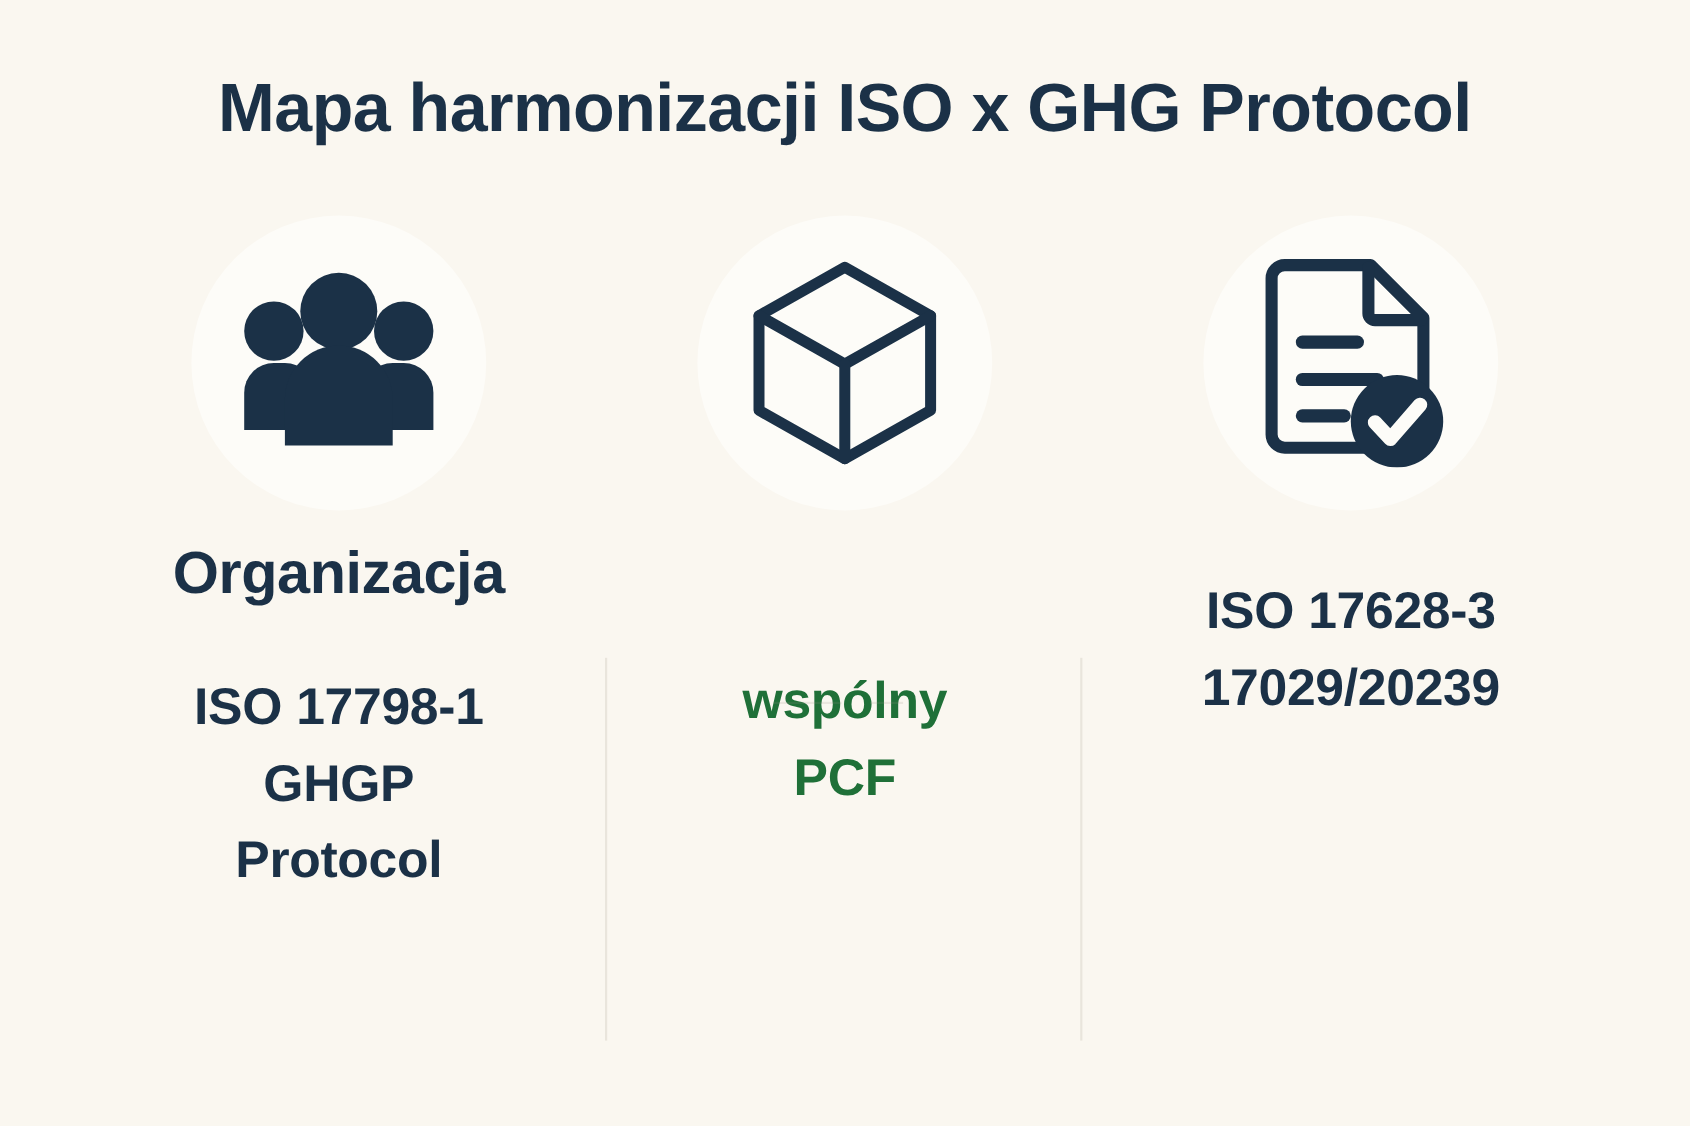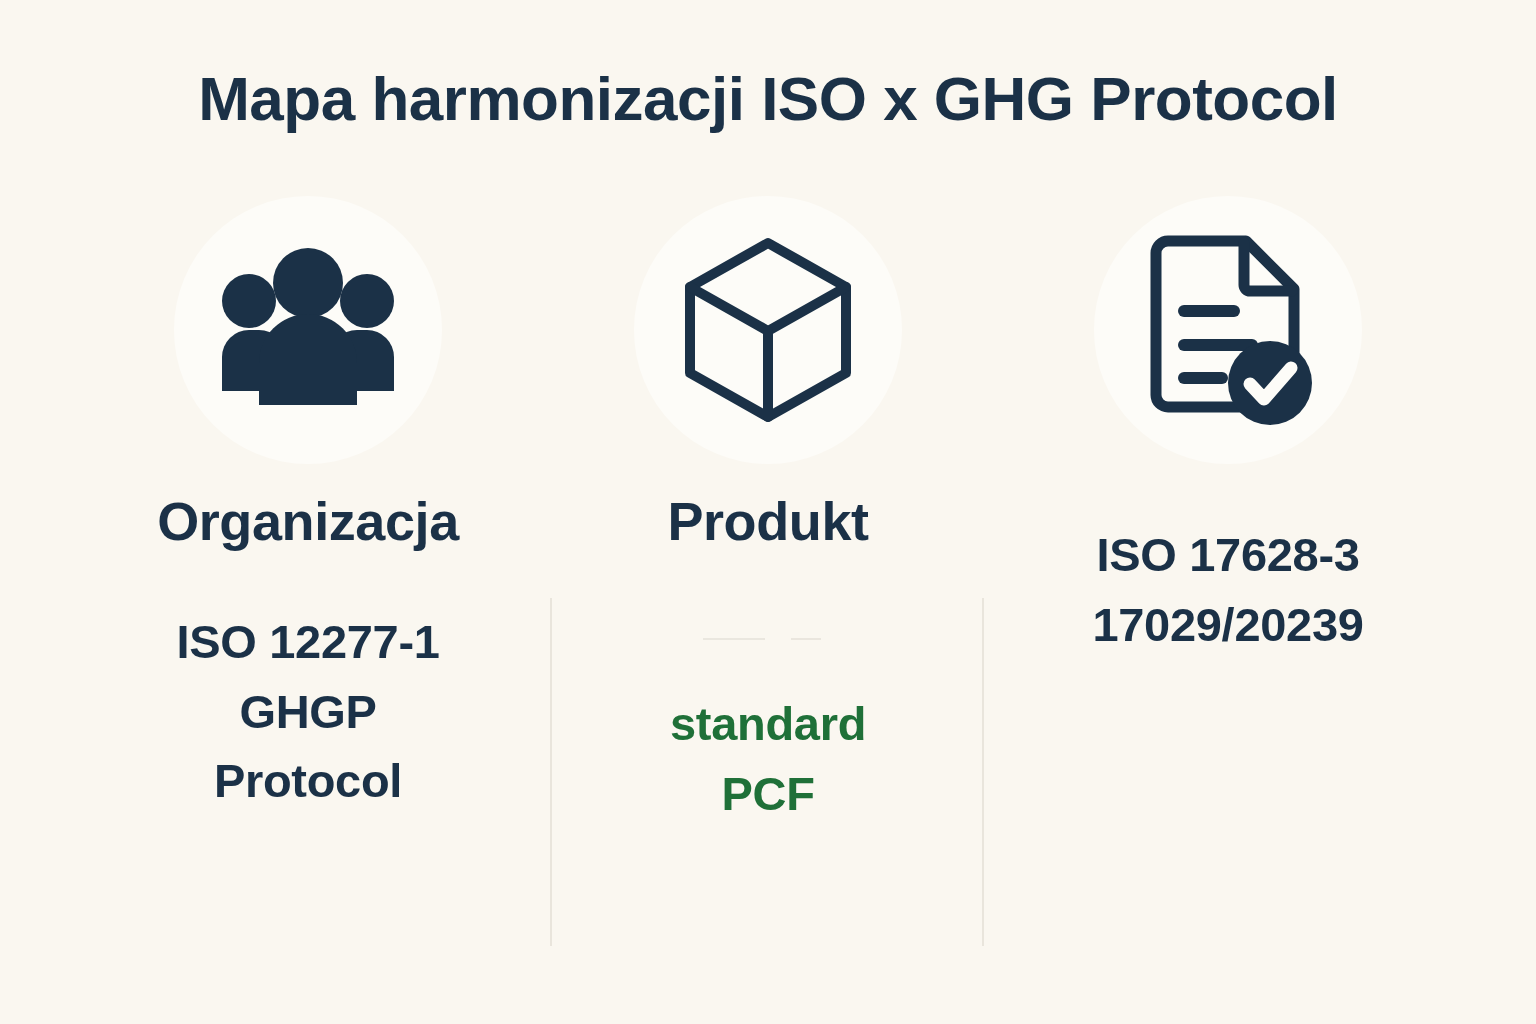--- a/index.html
+++ b/index.html
@@ -156,47 +156,46 @@
           <path d="M186 146 V112 a27 27 0 0 0 -27 -27 h-10 a27 27 0 0 0 -27 27 v34 z" fill="#1b3147"></path>
 
           <circle cx="100" cy="38" r="35" fill="#1b3147"></circle>
           <path d="M51 160 V118 a49 49 0 0 1 98 0 v42 z" fill="#1b3147"></path>
         </svg>
       </div>
 
       <div class="col-heading">Organizacja</div>
 
       <div class="col-body navy">
-        <span class="line">ISO 12277-1</span>
+        <span class="line">ISO 17798-1</span>
         <span class="line">GHGP</span>
         <span class="line">Protocol</span>
       </div>
     </div>
 
     <div class="column">
 
       <div class="icon-circle">
         <svg width="176" height="190" viewBox="0 0 176 190">
           <g fill="none" stroke="#1b3147" stroke-width="10" stroke-linejoin="round" stroke-linecap="round">
             <path d="M88 8 L166 52 V138 L88 182 L10 138 V52 Z"></path>
             <path d="M10 52 L88 96 L166 52"></path>
             <path d="M88 96 V182"></path>
           </g>
         </svg>
       </div>
 
-      <div class="col-heading">Produkt</div>
 
       <div class="ghost-mark">
         <i class="a"></i>
           <i class="b"></i>
       </div>
 
       <div class="col-body green">
-        <span class="line">standard</span>
+        <span class="line">wspólny</span>
         <span class="line">PCF</span>
       </div>
     </div>
 
     <div class="column">
 
       <div class="icon-circle">
         <svg width="180" height="190" viewBox="0 0 180 190">
 
           <path d="M18 18 a12 12 0 0 1 12 -12 H108 L156 54 V160 a12 12 0 0 1 -12 12 H30 a12 12 0 0 1 -12 -12 Z" fill="none" stroke="#1b3147" stroke-width="11" stroke-linejoin="round"></path>

